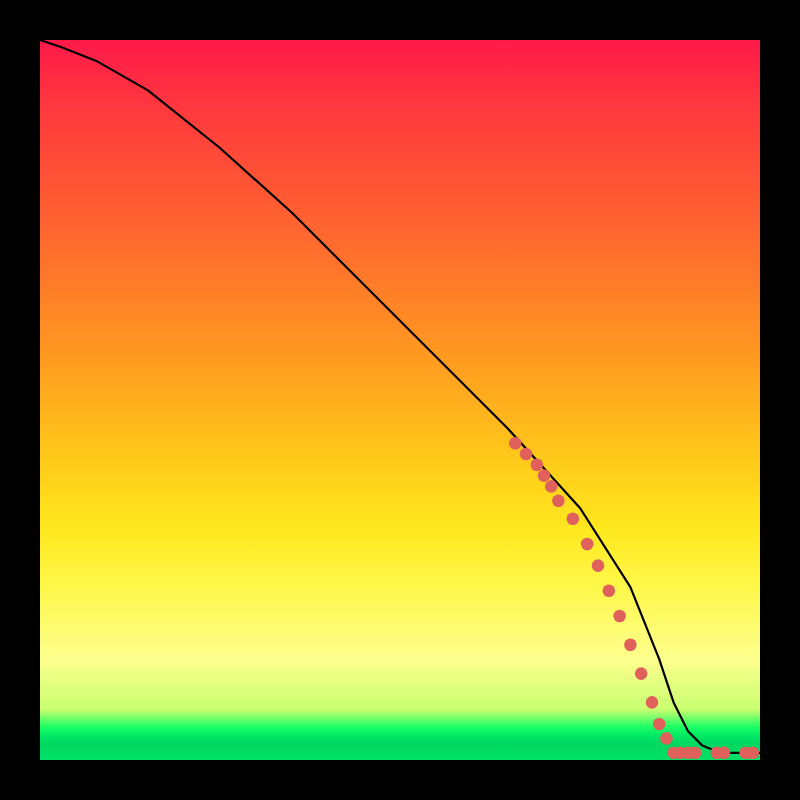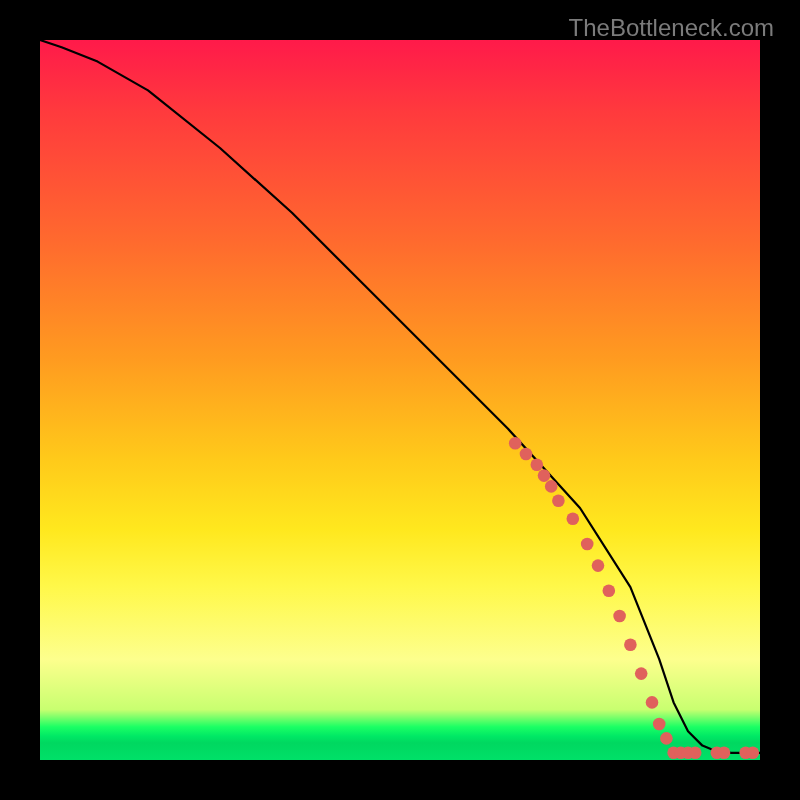--- a/index.html
+++ b/index.html
@@ -54,21 +54,20 @@
     font-weight: 400;
     letter-spacing: 0;
     font-family: Arial, Helvetica, sans-serif;
   }
 </style>
 </head>
 <body>
 
 <div class="frame">
 
-  <div class="watermark">TheBottleneck.com</div>
 
   <div class="plot-area">
     <svg class="curve-svg" viewBox="0 0 720 720" preserveAspectRatio="none">
       <path id="curve-path" fill="none" stroke="#000" stroke-width="2.2" stroke-linecap="round" stroke-linejoin="round" d="M0.0 0.0 L21.6 7.2 L57.6 21.6 L108.0 50.4 L180.0 108.0 L252.0 172.8 L324.0 244.8 L396.0 316.8 L468.0 388.8 L540.0 468.0 L590.4 547.2 L619.2 619.2 L633.6 662.4 L648.0 691.2 L662.4 705.6 L676.8 711.4 L691.2 712.8 L705.6 712.8 L720.0 712.8"></path>
       <g id="marker-group">
           <circle cx="475.2" cy="403.2" r="6.3" fill="#e0615c"></circle>
           <circle cx="486.0" cy="414.0" r="6.3" fill="#e0615c"></circle>
           <circle cx="496.8" cy="424.8" r="6.3" fill="#e0615c"></circle>
           <circle cx="504.0" cy="435.6" r="6.3" fill="#e0615c"></circle>
           <circle cx="511.2" cy="446.4" r="6.3" fill="#e0615c"></circle>

